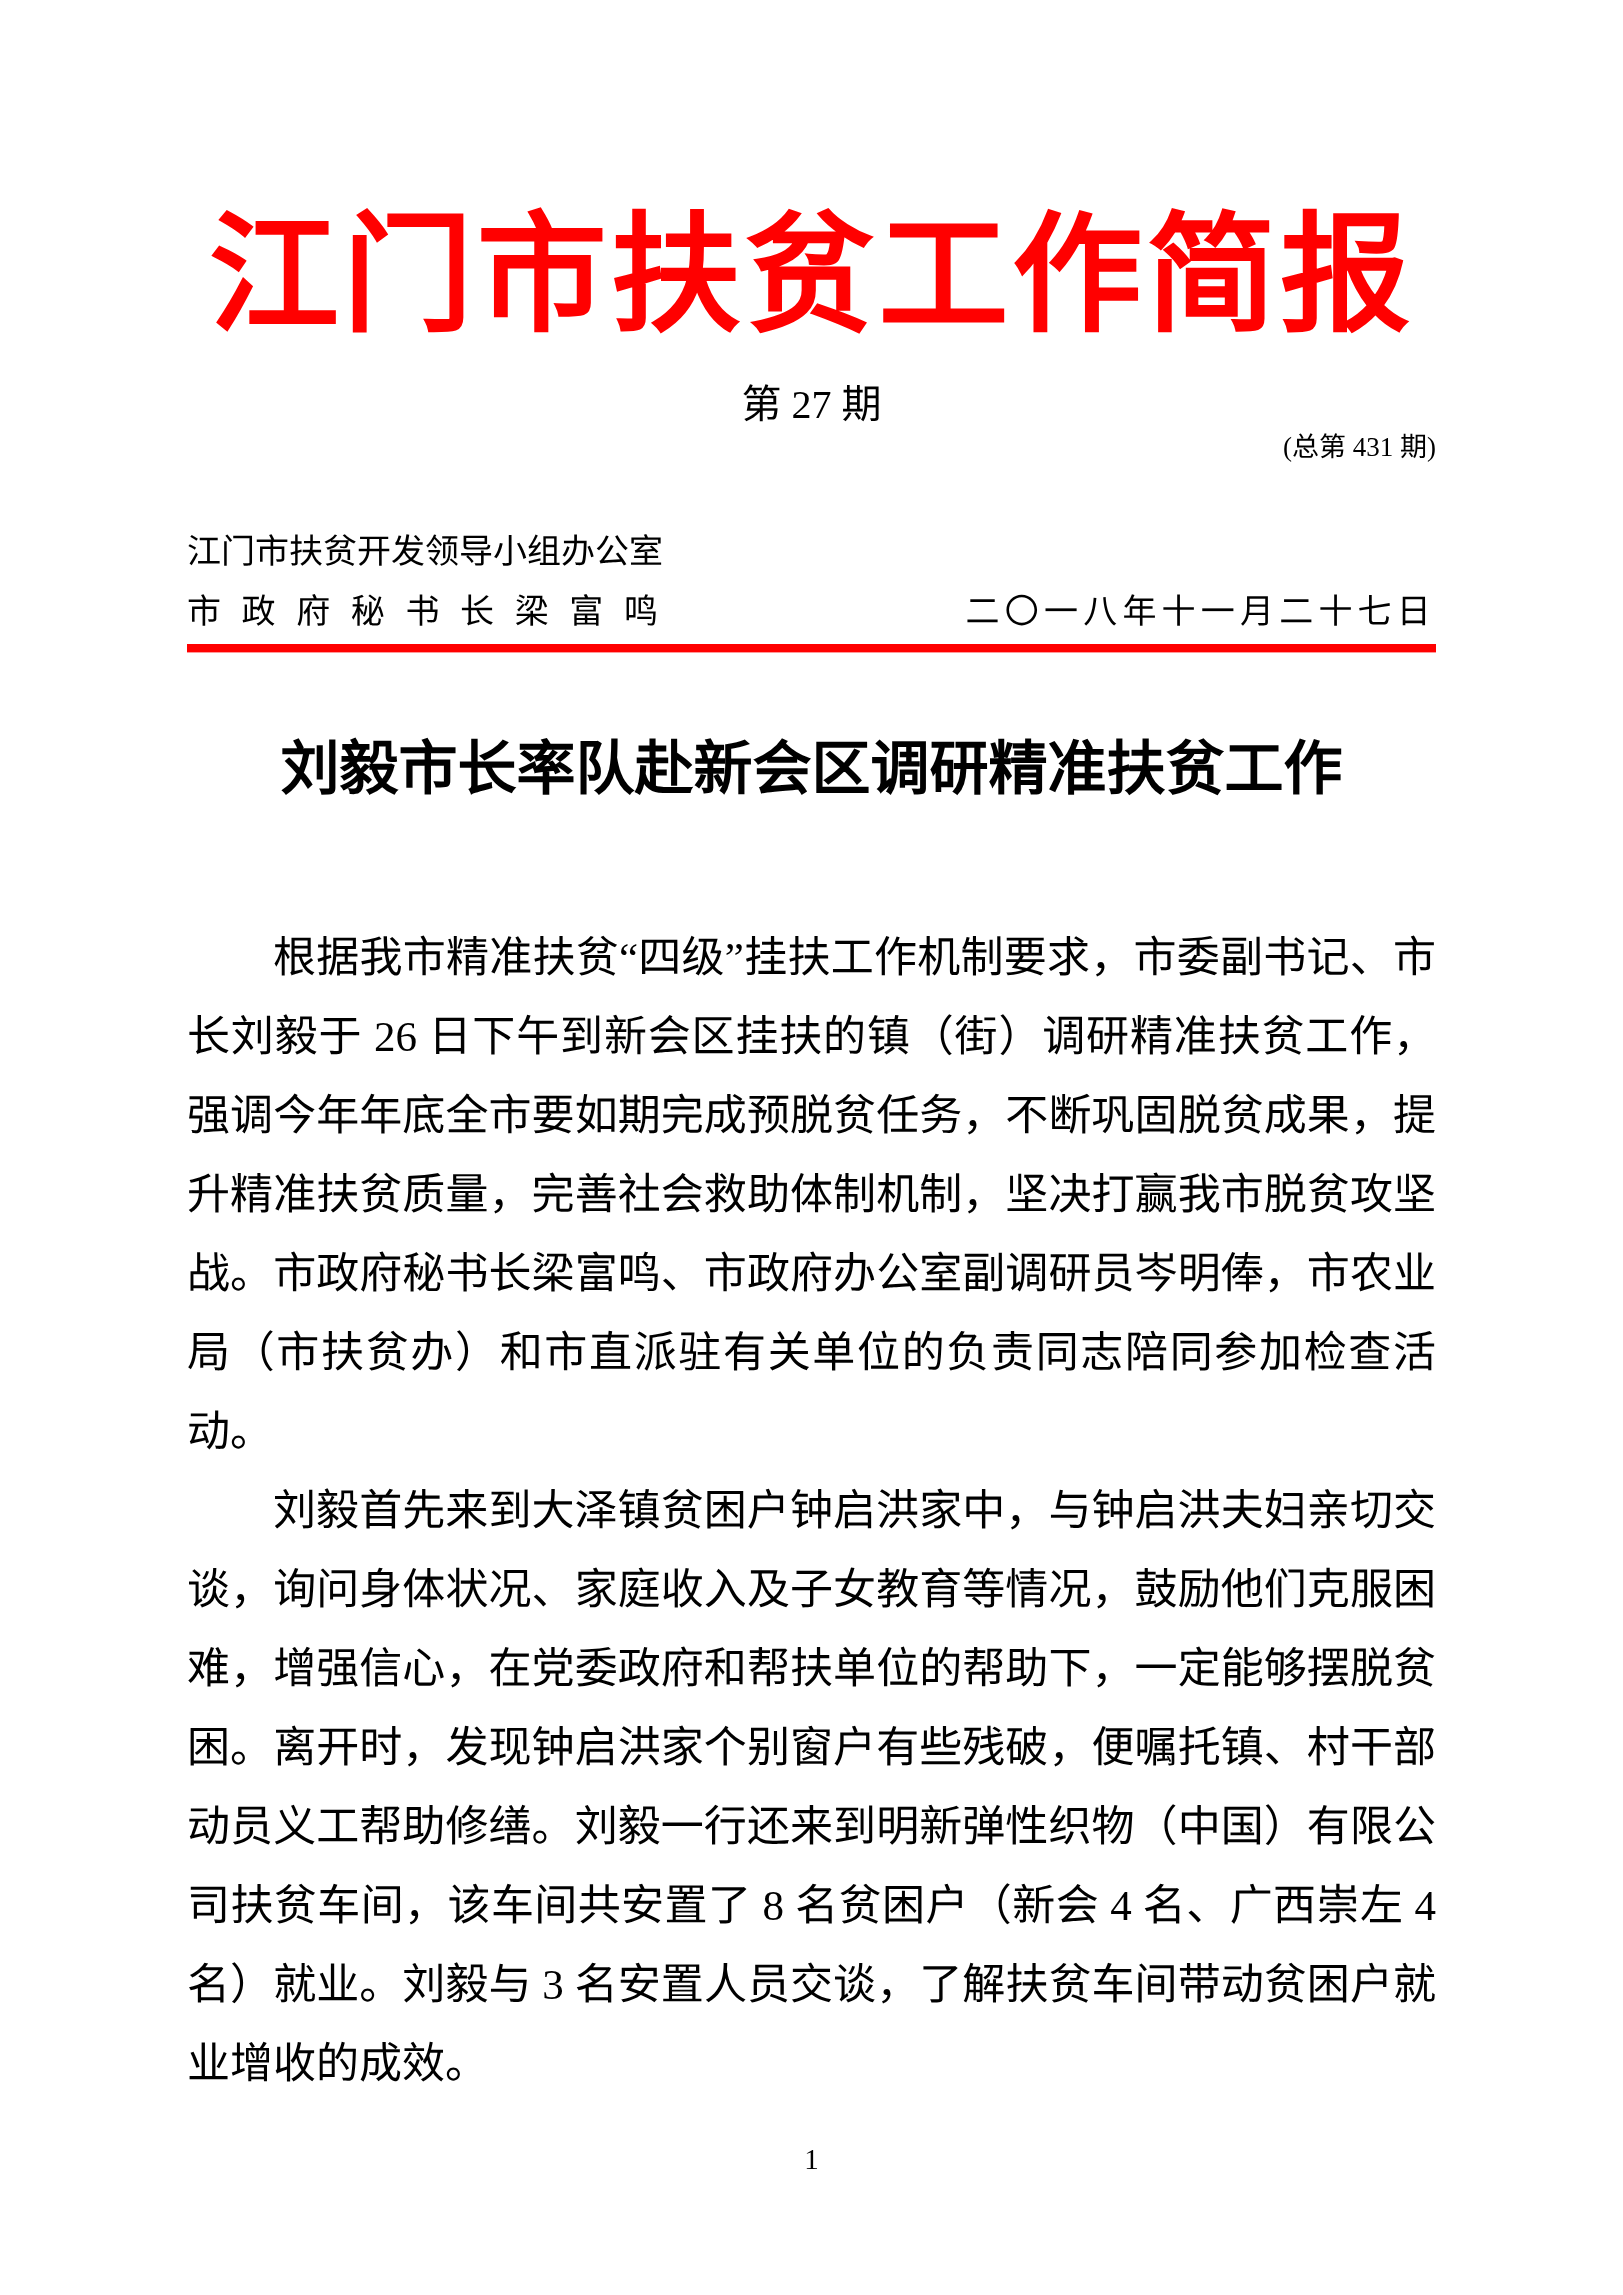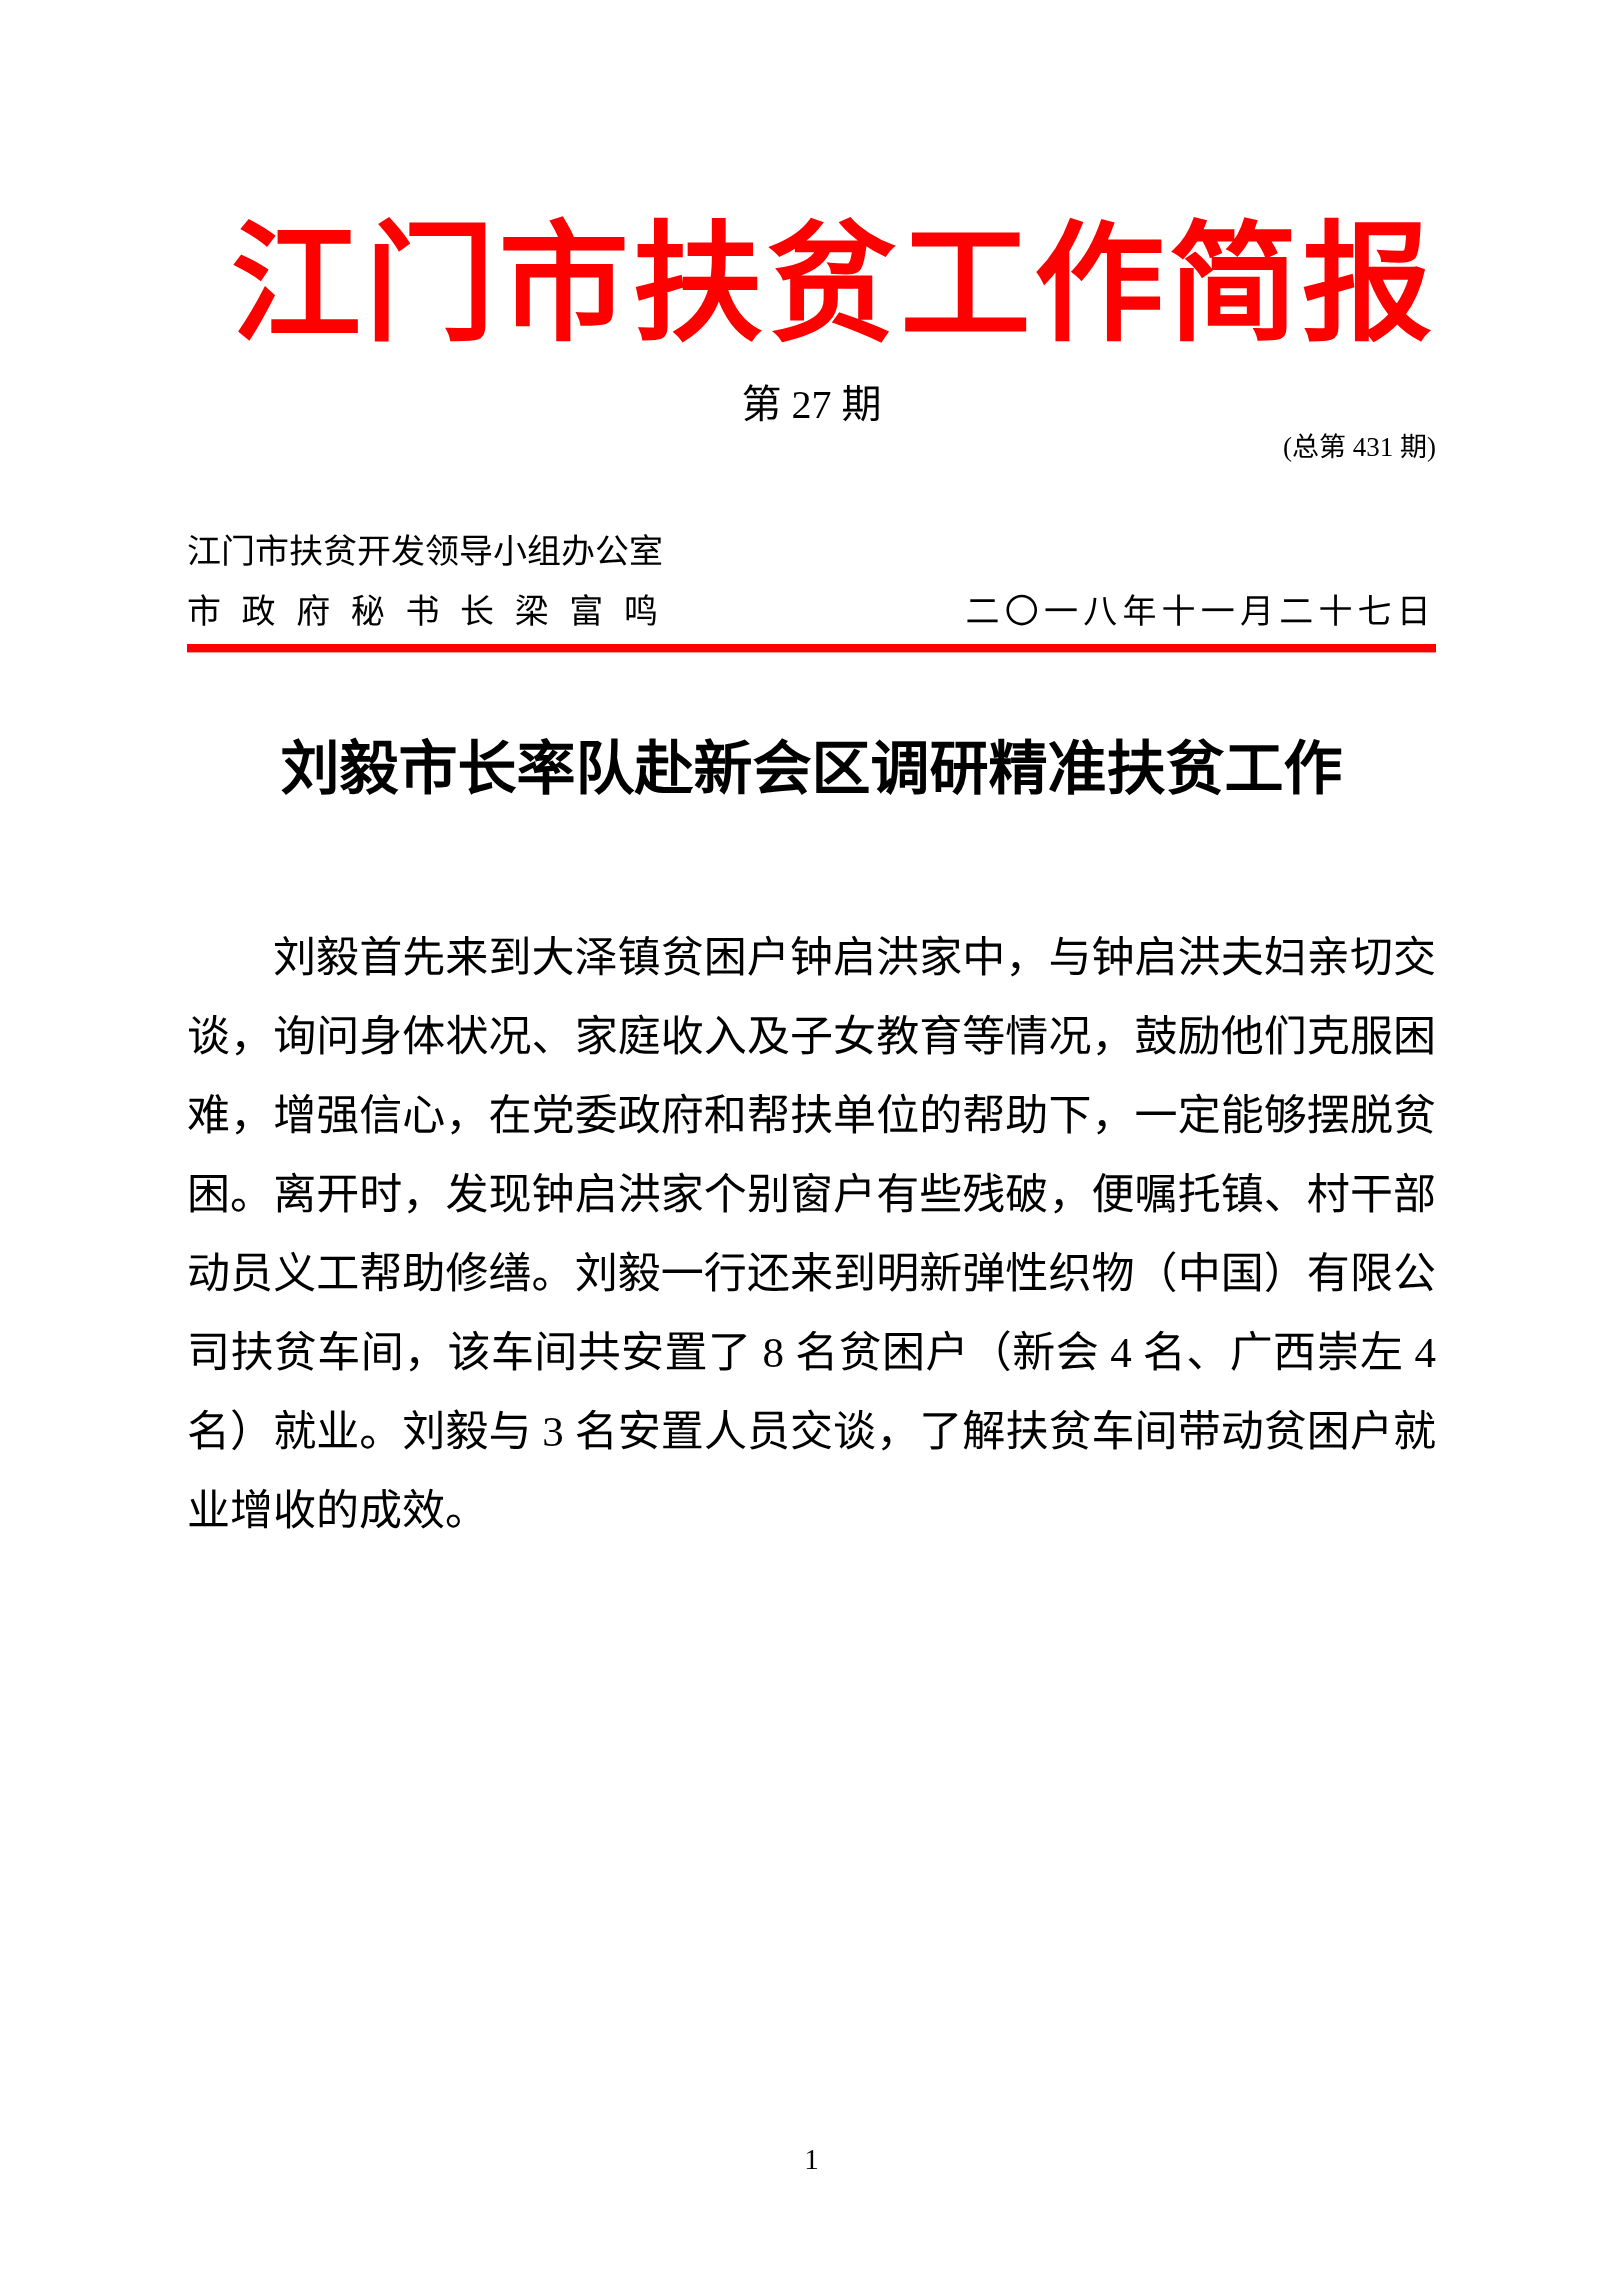--- a/index.html
+++ b/index.html
@@ -17,24 +17,25 @@
     padding: 0 187px;
     overflow: hidden;
     font-family: "Liberation Serif", "DejaVu Serif", serif;
     color: #000000;
   }
   .masthead-title {
     margin: 216px 0 0 0;
     font-size: 130px;
     line-height: 139px;
     font-weight: bold;
-    text-align: right;
+    text-align: center;
     color: #ff0000;
     letter-spacing: 3.9px;
     white-space: nowrap;
+    font-family: Liberation Mono, monospace;
   }
   .issue-line {
     margin-top: 27.5px;
     font-size: 40px;
     line-height: 43px;
     text-align: center;
   }
   .cumulative-line {
     font-size: 27px;
     line-height: 43px;
@@ -122,20 +123,21 @@
       </div>
     </div>
 
     <div class="red-rule"></div>
   </header>
 
   <main>
     <h2 class="article-title">刘毅市长率队赴新会区调研精准扶贫工作</h2>
 
     <div class="article-body">
+      <p>根据我市精准扶贫“四级”挂扶工作机制要求，市委副书记、市长刘毅于 26 日下午到新会区挂扶的镇（街）调研精准扶贫工作，强调今年年底全市要如期完成预脱贫任务，不断巩固脱贫成果，提升精准扶贫质量，完善社会救助体制机制，坚决打赢我市脱贫攻坚战。市政府秘书长梁富鸣、市政府办公室副调研员岑明俸，市农业局（市扶贫办）和市直派驻有关单位的负责同志陪同参加检查活动。</p>
       <p>刘毅首先来到大泽镇贫困户钟启洪家中，与钟启洪夫妇亲切交谈，询问身体状况、家庭收入及子女教育等情况，鼓励他们克服困难，增强信心，在党委政府和帮扶单位的帮助下，一定能够摆脱贫困。离开时，发现钟启洪家个别窗户有些残破，便嘱托镇、村干部动员义工帮助修缮。刘毅一行还来到明新弹性织物（中国）有限公司扶贫车间，该车间共安置了 8 名贫困户（新会 4 名、广西崇左 4 名）就业。刘毅与 3 名安置人员交谈，了解扶贫车间带动贫困户就业增收的成效。</p>
     </div>
   </main>
 
   <footer>
     <div class="page-number">1</div>
   </footer>
 
 </div>
 

